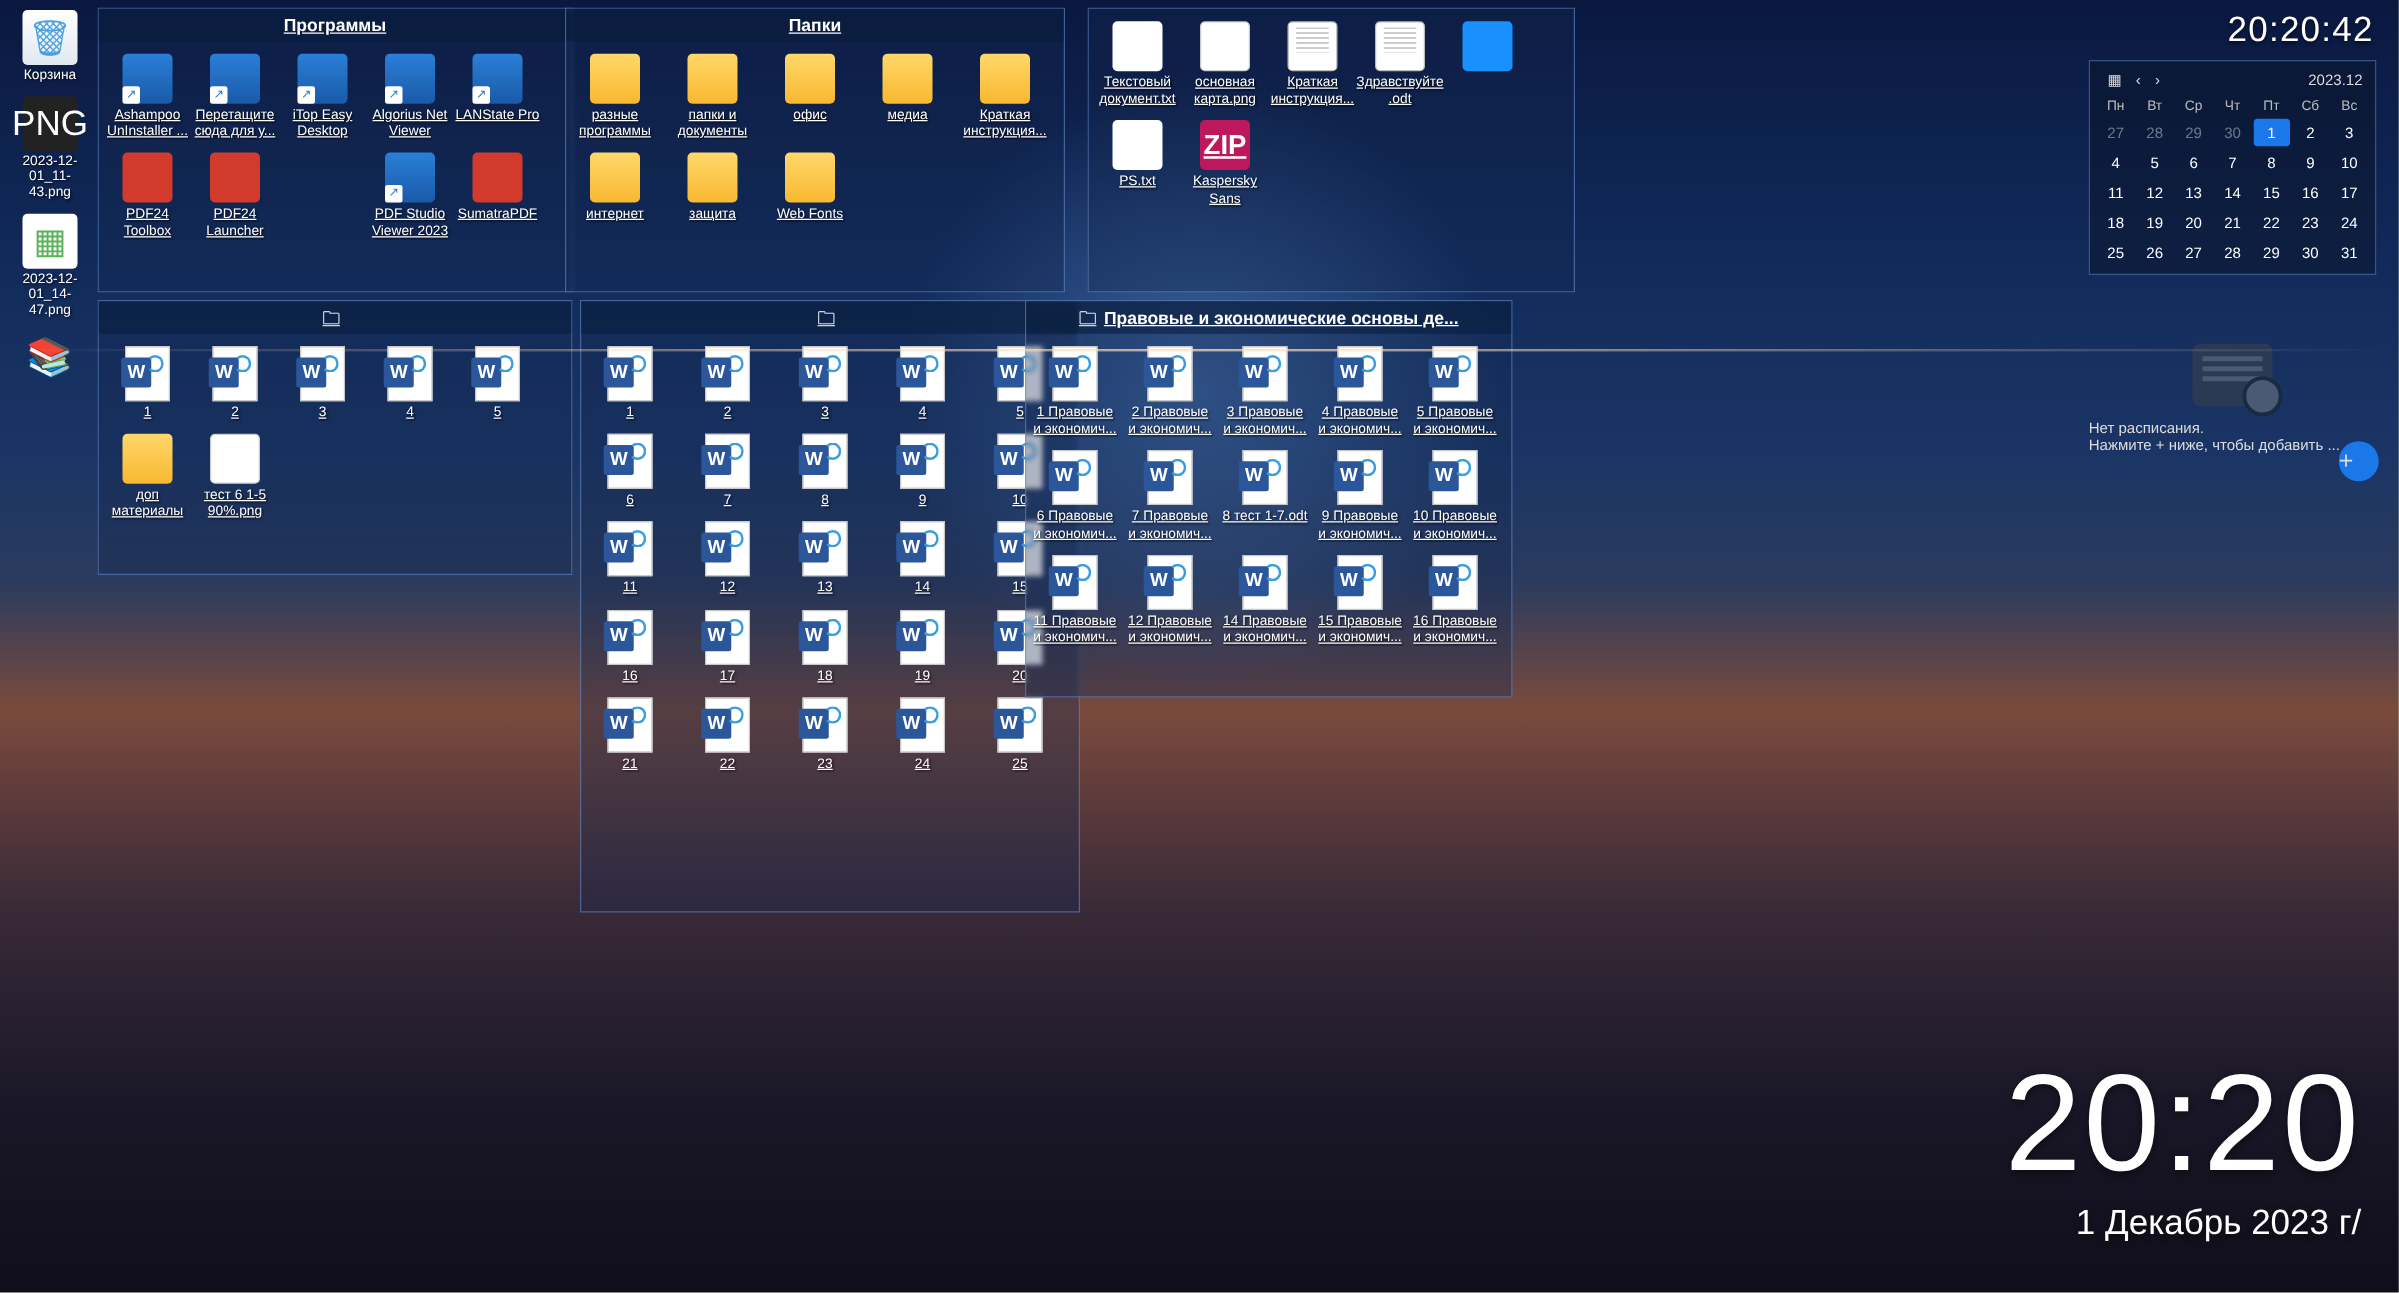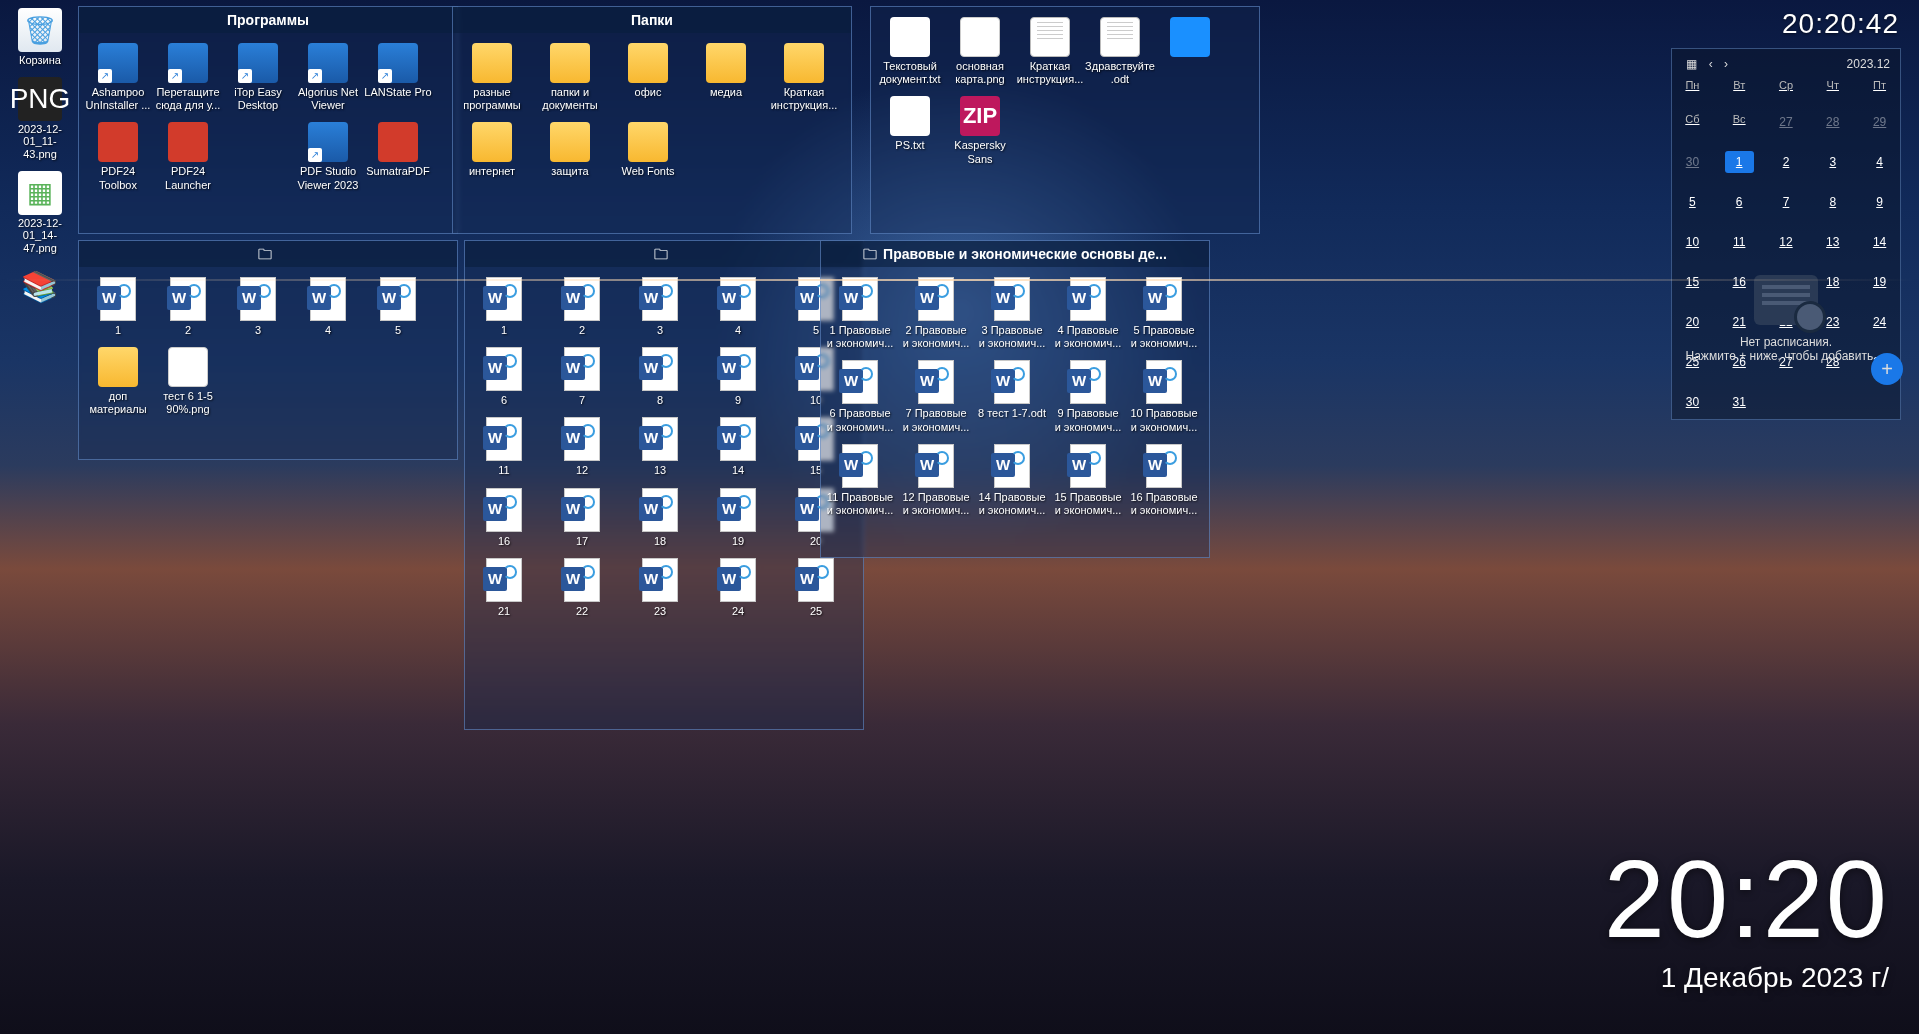--- a/index.html
+++ b/index.html
@@ -33,20 +33,21 @@
 .recycle-ico { background: linear-gradient(#fff,#e0e8f0); color:#4aa0e0; border-radius: 4px; }
 .png-ico { background: #222; color:#fff; font-size:8px; }
 .file-ico { background: #fff; color:#5ab35a; }
 
 
 .fence {
   position: absolute;
   border: 1px solid rgba(100,140,200,0.6);
   background: rgba(20,40,80,0.35);
   backdrop-filter: blur(2px);
+  text-decoration: underline;
 }
 .fence-header {
   height: 26px;
   background: rgba(10,30,60,0.6);
   text-align: center;
   line-height: 26px;
   font-size: 14px;
   font-weight: 600;
   color: #fff;
   white-space: nowrap;
@@ -79,27 +80,27 @@
 
 .word { width: 36px; height: 44px; margin: 0 auto 3px; background:#fff; border:1px solid #c8c8c8; position:relative; }
 .word::before { content:"W"; position:absolute; left:-4px; top:8px; width:24px; height:24px; background:#2b579a; color:#fff; font-weight:bold; font-size:15px; line-height:24px; text-align:center; border-radius:2px; }
 .word::after { content:""; position:absolute; right:4px; top:6px; width:10px; height:10px; border:2px solid #3a9de0; border-radius:50%; border-left-color:transparent; }
 
 
 .clock-top { position:absolute; right:20px; top:8px; font-size:28px; font-weight:300; letter-spacing:1px; color:#fff; text-shadow: 0 1px 3px rgba(0,0,0,0.6);}
 .calendar { position:absolute; right:18px; top:48px; width:230px; background: rgba(10,20,40,0.5); border:1px solid rgba(100,140,200,0.5); padding:6px; }
 .cal-head { display:flex; justify-content:space-between; align-items:center; padding:2px 4px 6px; font-size:12px; color:#ddd;}
 .cal-head .nav span { cursor:pointer; padding:0 4px;}
-.cal-grid { display:grid; grid-template-columns:repeat(5,1fr); gap:18px; text-align:center;text-decoration:underline;}
+.cal-grid { display:grid; grid-template-columns:repeat(7,1fr); gap:2px; text-align:center;}
 .cal-dow { font-size:11px; color:#bbb; padding:2px 0;}
 .cal-day { font-size:12px; padding:4px 0; cursor:pointer; border-radius:3px;}
 .cal-day.other { opacity:0.4;}
 .cal-day.sel { background:#1a78e8; color:#fff;}
 
-.schedule { position:absolute; right:18px; top:275px; width:230px; text-align:center; color:#ddd; font-size:12px;}
+.schedule { position:absolute; right:18px; top:275px; width:230px; text-align:left; color:#ddd; font-size:12px;}
 .schedule .sch-icon { width:64px; height:50px; margin:0 auto 10px; background:#2a3a55; border-radius:6px; position:relative;}
 .schedule .sch-icon::before { content:""; position:absolute; left:8px; top:10px; right:8px; height:4px; background:#4a5a75; box-shadow: 0 8px 0 #4a5a75, 0 16px 0 #4a5a75;}
 .schedule .sch-icon::after { content:""; position:absolute; right:-8px; bottom:-8px; width:26px; height:26px; border:3px solid #1a2a40; border-radius:50%; background:#4a5a75;}
 .schedule .add-btn { position:absolute; right:-2px; top:78px; width:32px; height:32px; border-radius:50%; background:#1a78e8; font-size:20px; line-height:32px; cursor:pointer;}
 
 .big-clock { position:absolute; right:30px; bottom:40px; text-align:right; color:#fff;}
 .big-time { font-size:110px; font-weight:300; line-height:1; letter-spacing:2px; text-shadow:0 2px 8px rgba(0,0,0,0.5);}
 .big-date { font-size:28px; font-weight:300; margin-top:8px; text-shadow:0 2px 6px rgba(0,0,0,0.5);}
 </style>
 </head>

